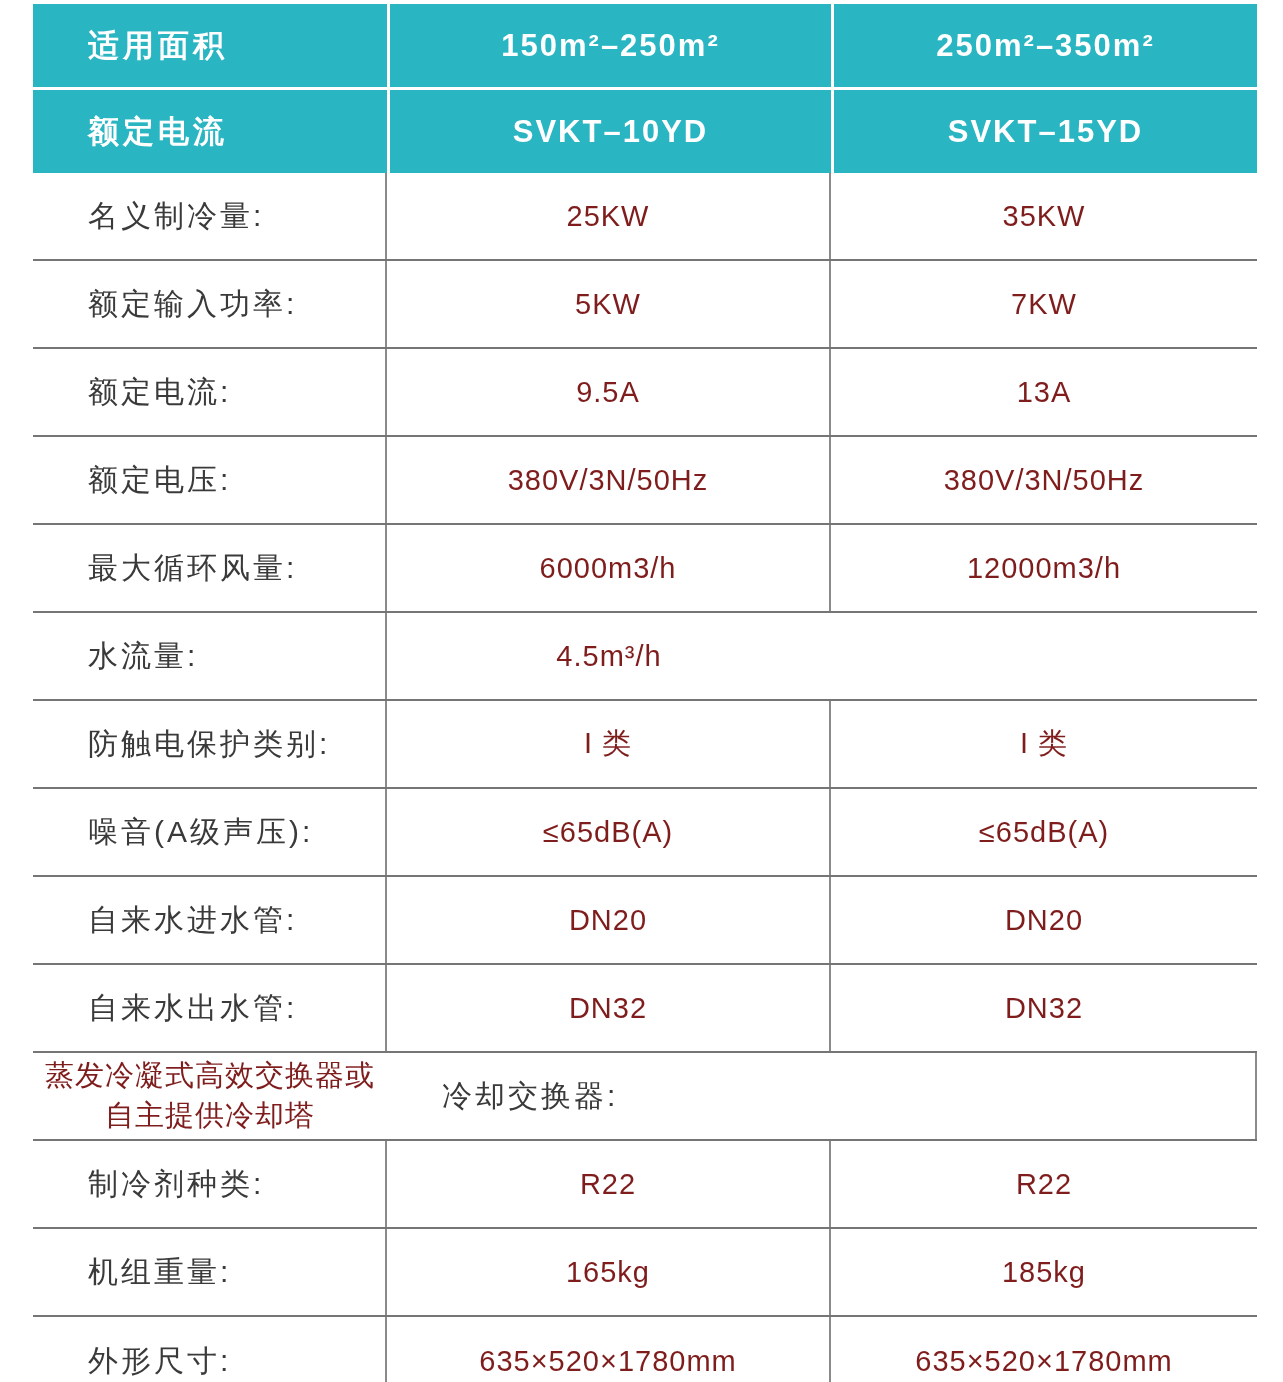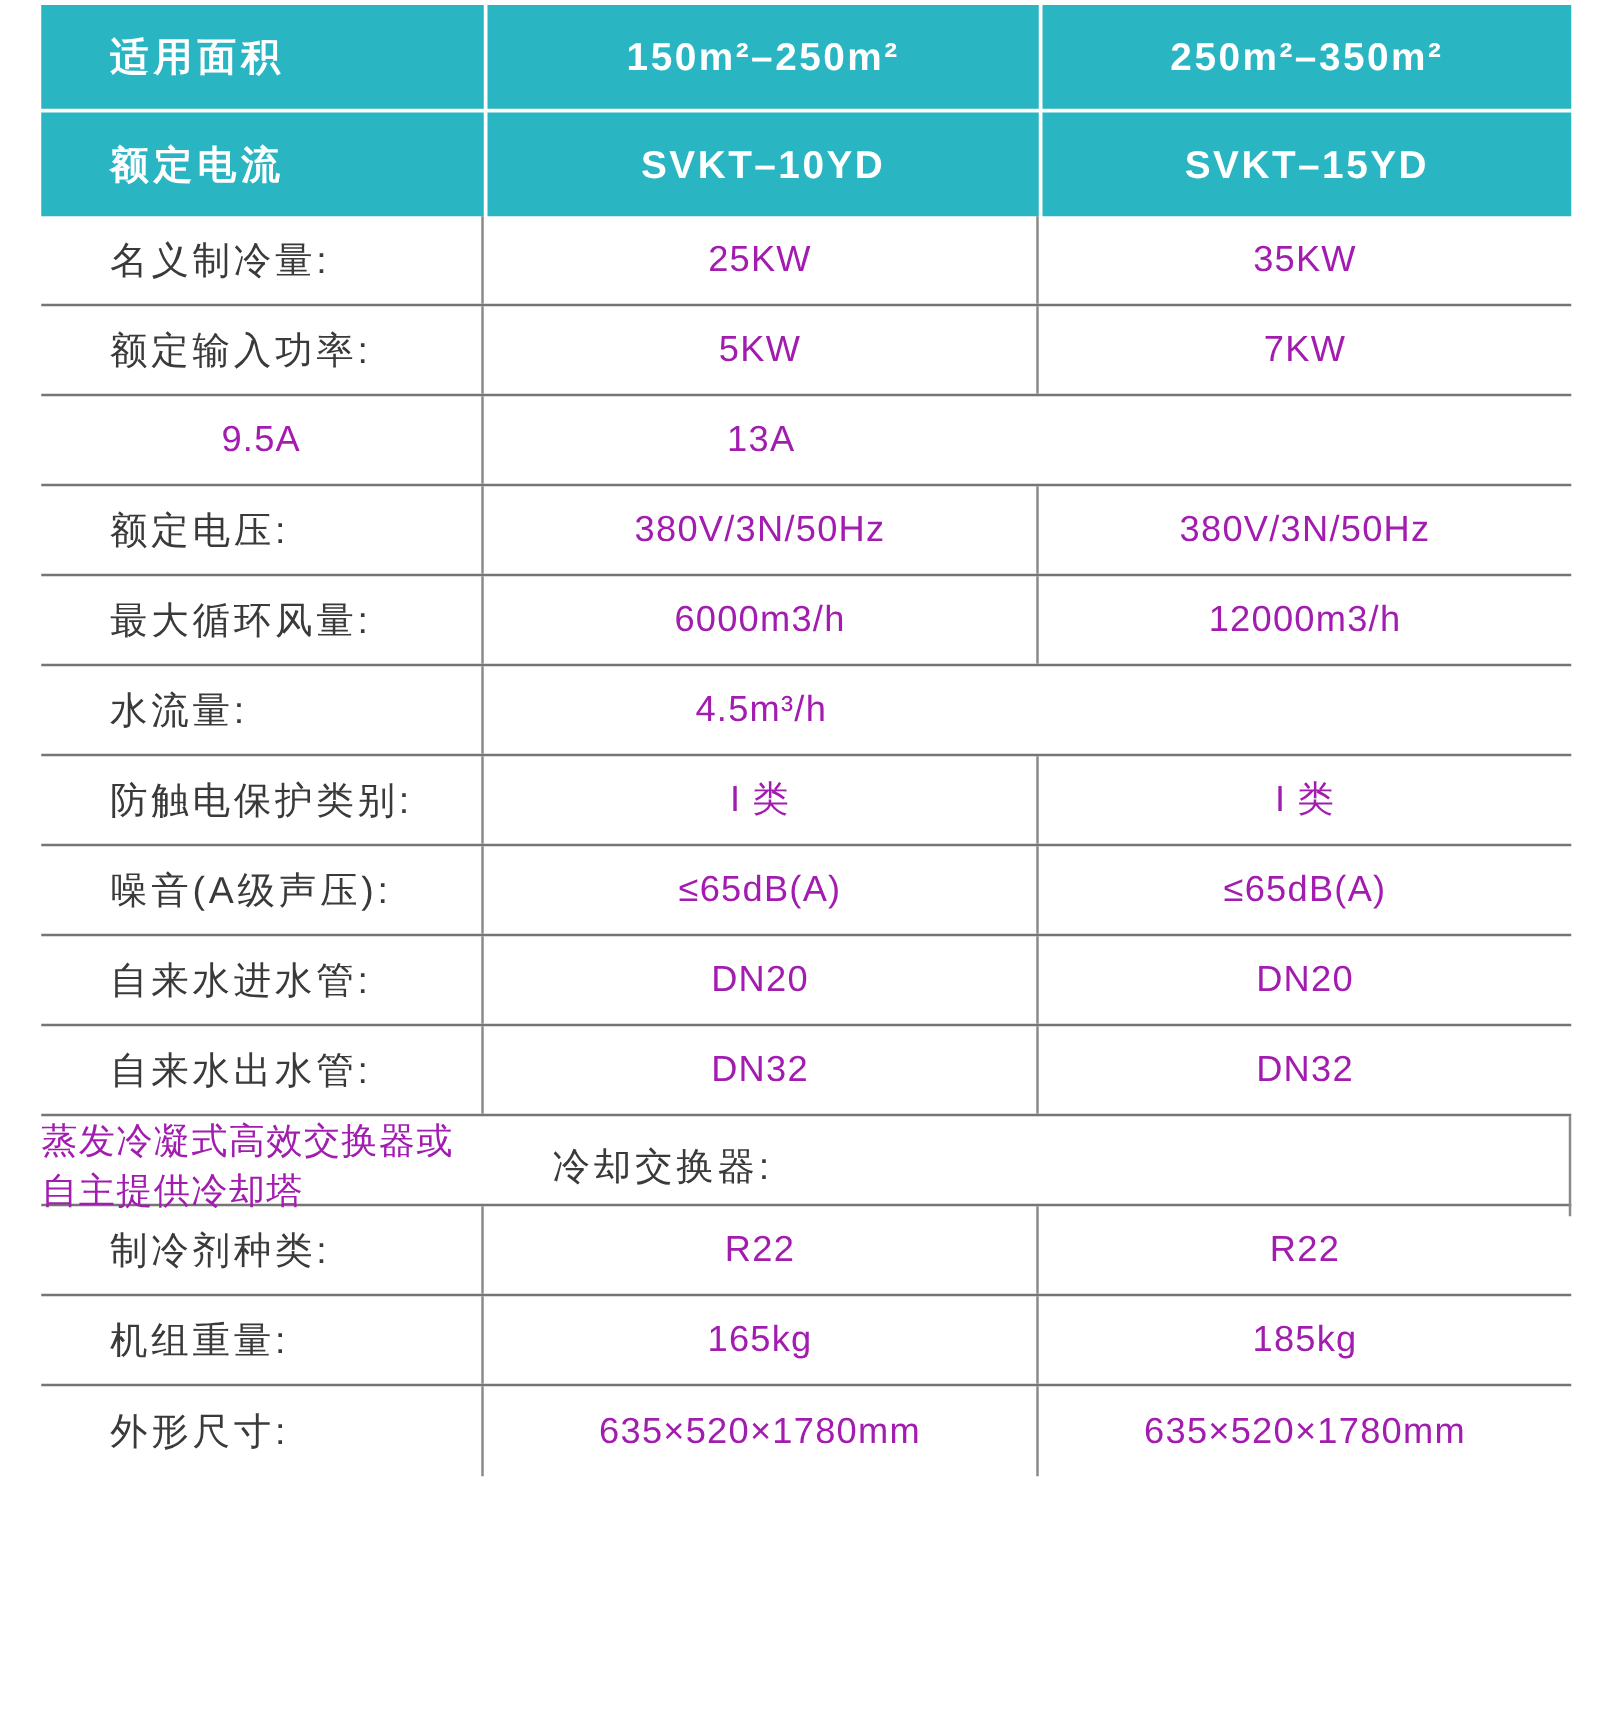--- a/index.html
+++ b/index.html
@@ -36,30 +36,31 @@
   .th.label {
     justify-content: flex-start;
     padding-left: 55px;
     letter-spacing: 4px;
   }
   
   .tbody { margin-top: 0; }
   .tr {
     display: grid;
     grid-template-columns: 354px 444px 426px;
-    height: 72px;
+    height: 88px;
+    text-align: center;
   }
   .tr.span-row { grid-template-columns: 354px 870px; }
   .tr:not(:last-child) { border-bottom: 2px solid #757575; }
   .td {
     display: flex;
     align-items: center;
     justify-content: center;
     font-size: 29px;
-    color: #a21caf;
+    color: #7f1d1d;
     letter-spacing: 1px;
   }
   .td.label {
     justify-content: flex-start;
     padding-left: 55px;
     font-size: 30px;
     color: #3a3a3a;
     letter-spacing: 3px;
   }
   .td.v1, .tr .td.label { border-right: 2px solid #8a8a8a; }
@@ -87,20 +88,21 @@
       <div class="td">35KW</div>
     </div>
 
     <div class="tr">
       <div class="td label">额定输入功率:</div>
       <div class="td v1">5KW</div>
       <div class="td">7KW</div>
     </div>
 
     <div class="tr">
+      <div class="td label">额定电流:</div>
       <div class="td v1">9.5A</div>
       <div class="td">13A</div>
     </div>
 
     <div class="tr">
       <div class="td label">额定电压:</div>
       <div class="td v1">380V/3N/50Hz</div>
       <div class="td">380V/3N/50Hz</div>
     </div>
 

